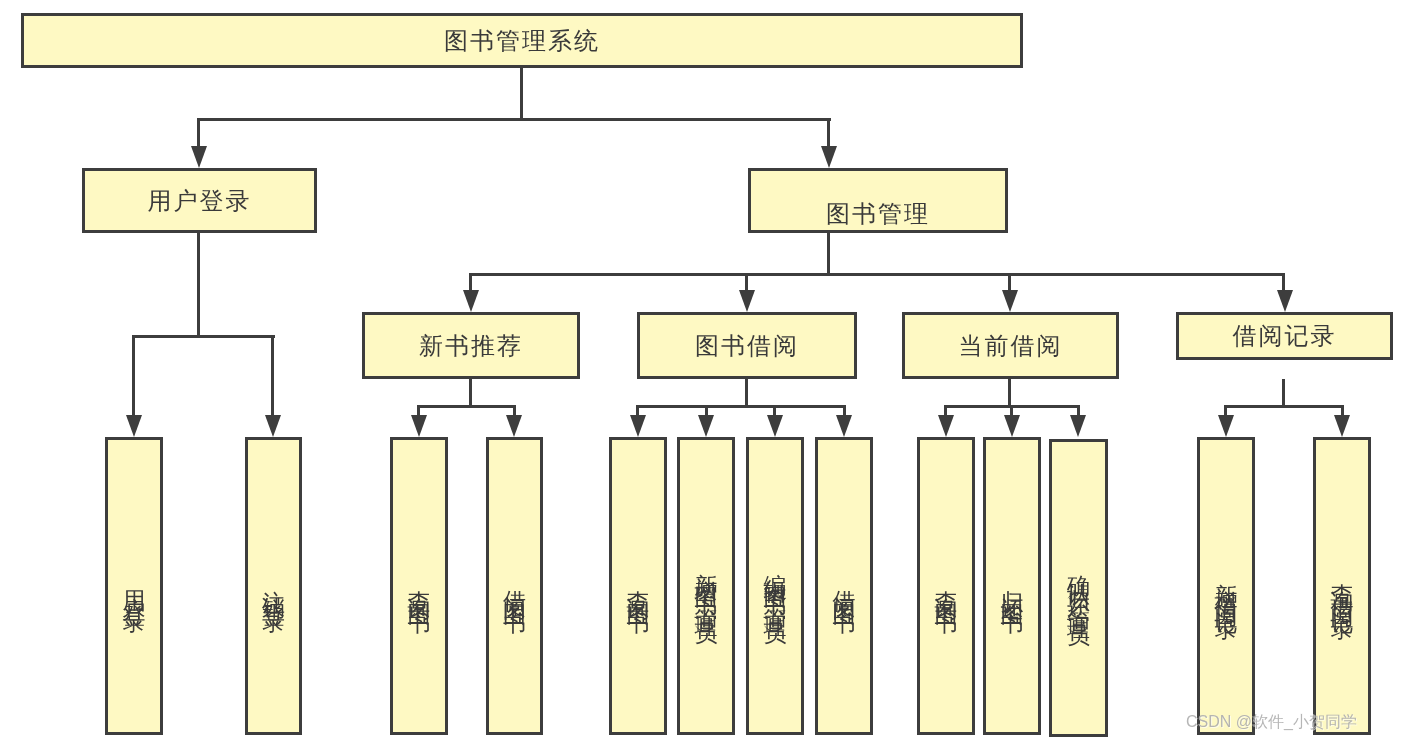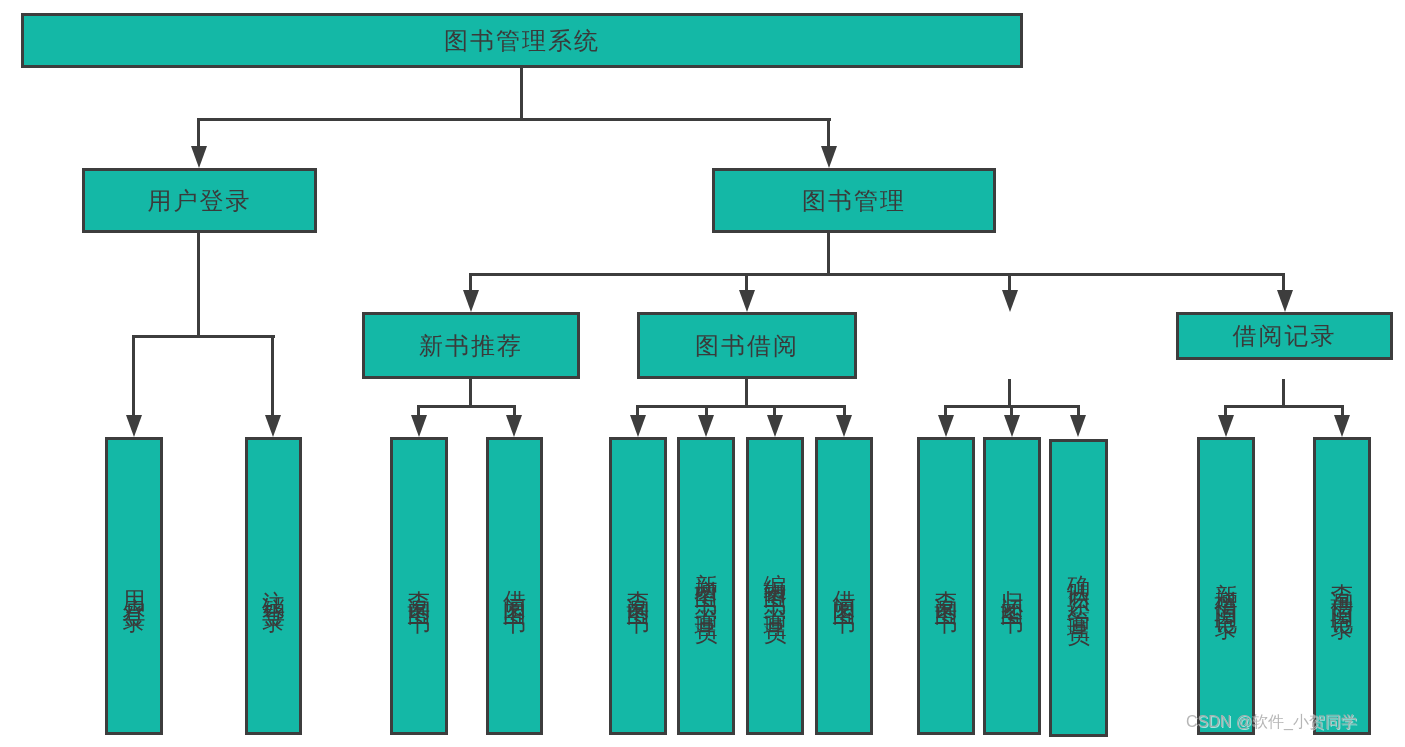--- a/index.html
+++ b/index.html
@@ -12,21 +12,21 @@
   .canvas{
     position:relative;
     width:1405px;height:747px;
     background:var(--background);
     font-family:"Liberation Sans","DejaVu Sans",sans-serif;
     overflow:hidden;
   }
   .box{
     position:absolute;
     border:3px solid var(--line);
-    background:#14b8a6;
+    background:#fef9c3;
     box-sizing:border-box;
     display:flex;align-items:center;justify-content:center;
     color:var(--text);
   }
   .box.h{font-size:24px;letter-spacing:2px;}
   .box.v span{
     writing-mode:vertical-lr;
     text-orientation:mixed;
     font-size:23px;
     letter-spacing:7px;
@@ -66,21 +66,21 @@
   <div class="vl" style="left:520px;top:66px;height:52px;"></div>
   <div class="hl" style="left:197px;top:118px;width:634px;"></div>
   <div class="vl" style="left:197px;top:118px;height:30px;"></div>
   <div class="arrow" style="left:191px;top:146px;"></div>
   <div class="vl" style="left:827px;top:118px;height:30px;"></div>
   <div class="arrow" style="left:821px;top:146px;"></div>
 
   <div class="box h" style="left:82px;top:168px;width:235px;height:65px;">
     <span>用户登录</span>
   </div>
-  <div class="box h" style="left:712px;top:168px;width:284px;height:65px;">
+  <div class="box h" style="left:748px;top:168px;width:260px;height:65px;align-items:flex-end;">
     <span>图书管理</span>
   </div>
 
   <div class="vl" style="left:197px;top:233px;height:102px;"></div>
   <div class="hl" style="left:132px;top:335px;width:143px;"></div>
   <div class="vl" style="left:132px;top:335px;height:82px;"></div>
   <div class="arrow" style="left:126px;top:415px;"></div>
   <div class="vl" style="left:271px;top:335px;height:82px;"></div>
   <div class="arrow" style="left:265px;top:415px;"></div>
 
@@ -93,20 +93,23 @@
   <div class="vl" style="left:1008px;top:273px;height:19px;"></div>
   <div class="arrow" style="left:1002px;top:290px;"></div>
   <div class="vl" style="left:1282px;top:273px;height:19px;"></div>
   <div class="arrow" style="left:1277px;top:290px;"></div>
 
   <div class="box h" style="left:362px;top:312px;width:218px;height:67px;">
     <span>新书推荐</span>
   </div>
   <div class="box h" style="left:637px;top:312px;width:220px;height:67px;">
     <span>图书借阅</span>
+  </div>
+  <div class="box h" style="left:902px;top:312px;width:217px;height:67px;">
+    <span>当前借阅</span>
   </div>
   <div class="box h" style="left:1176px;top:312px;width:217px;height:48px;">
     <span>借阅记录</span>
   </div>
 
   <div class="vl" style="left:469px;top:379px;height:26px;"></div>
   <div class="hl" style="left:417px;top:405px;width:99px;"></div>
   <div class="vl" style="left:417px;top:405px;height:12px;"></div>
   <div class="arrow" style="left:411px;top:415px;"></div>
   <div class="vl" style="left:513px;top:405px;height:12px;"></div>

